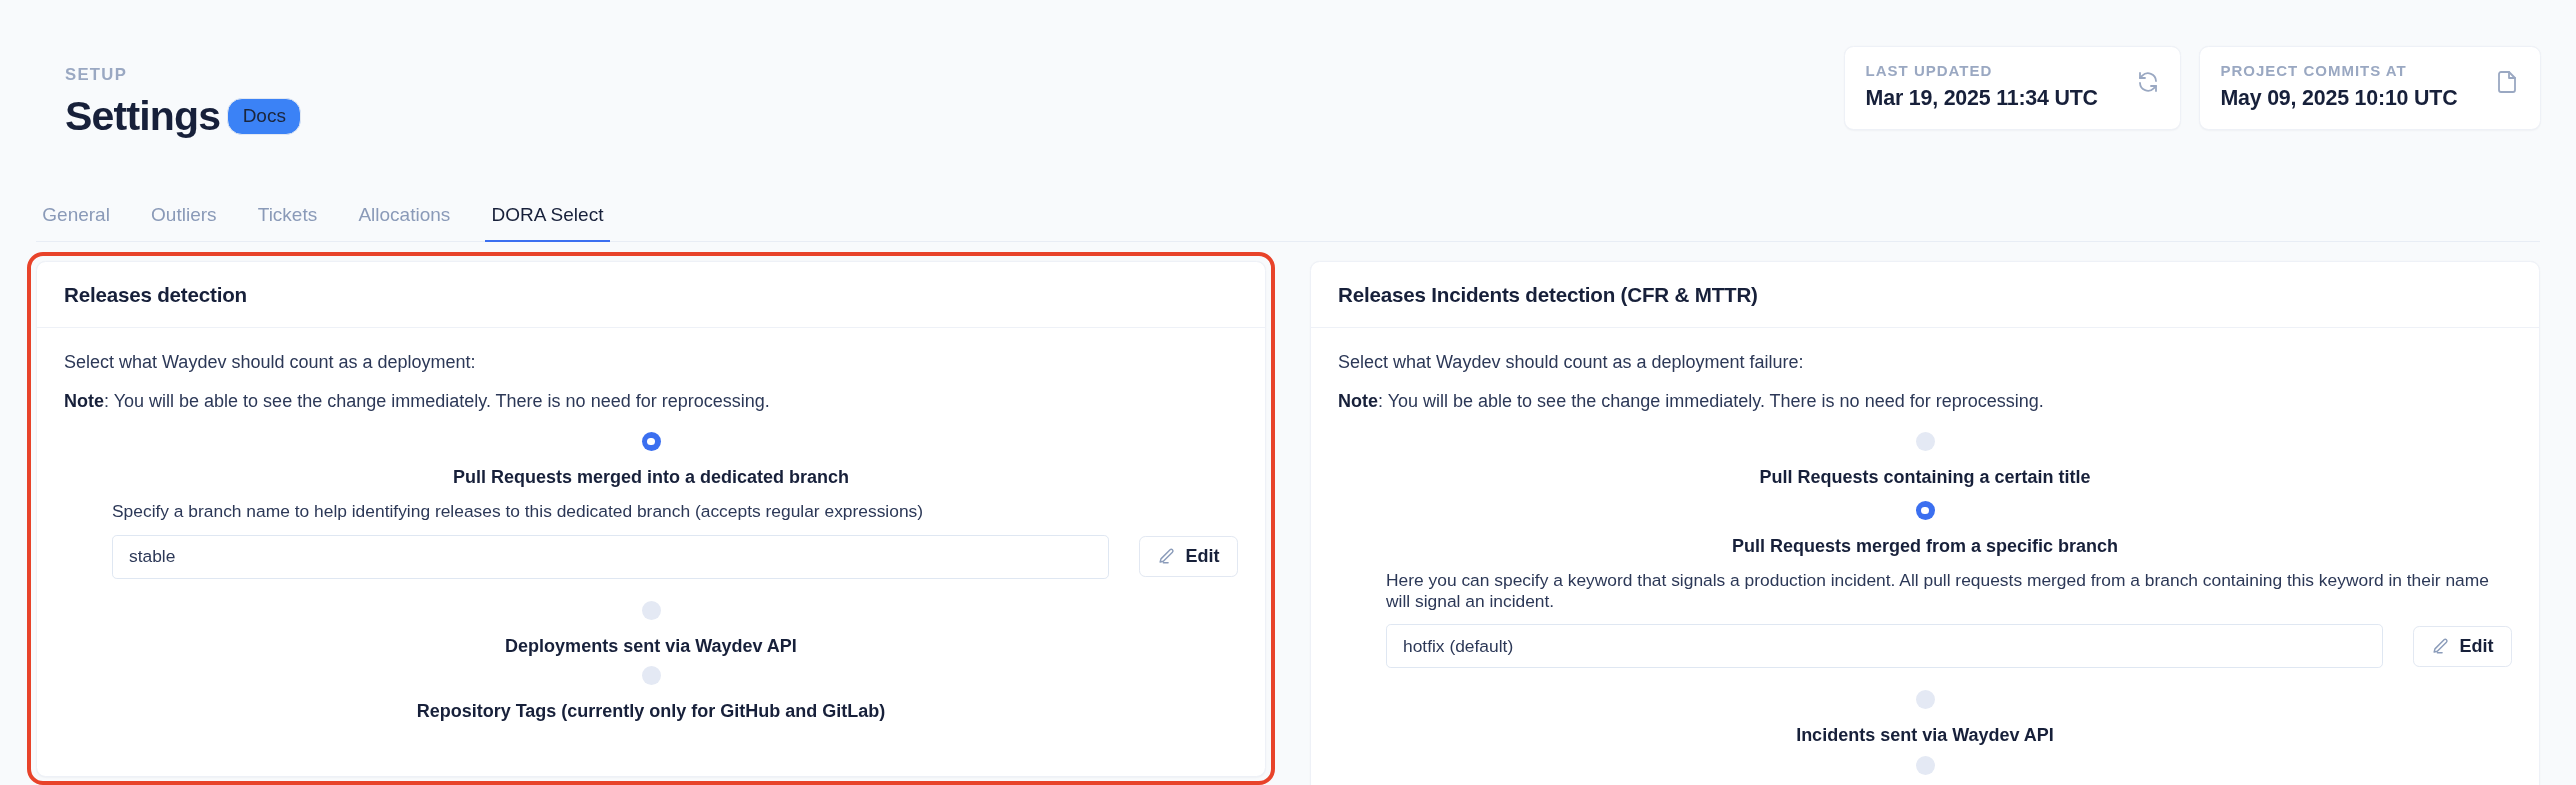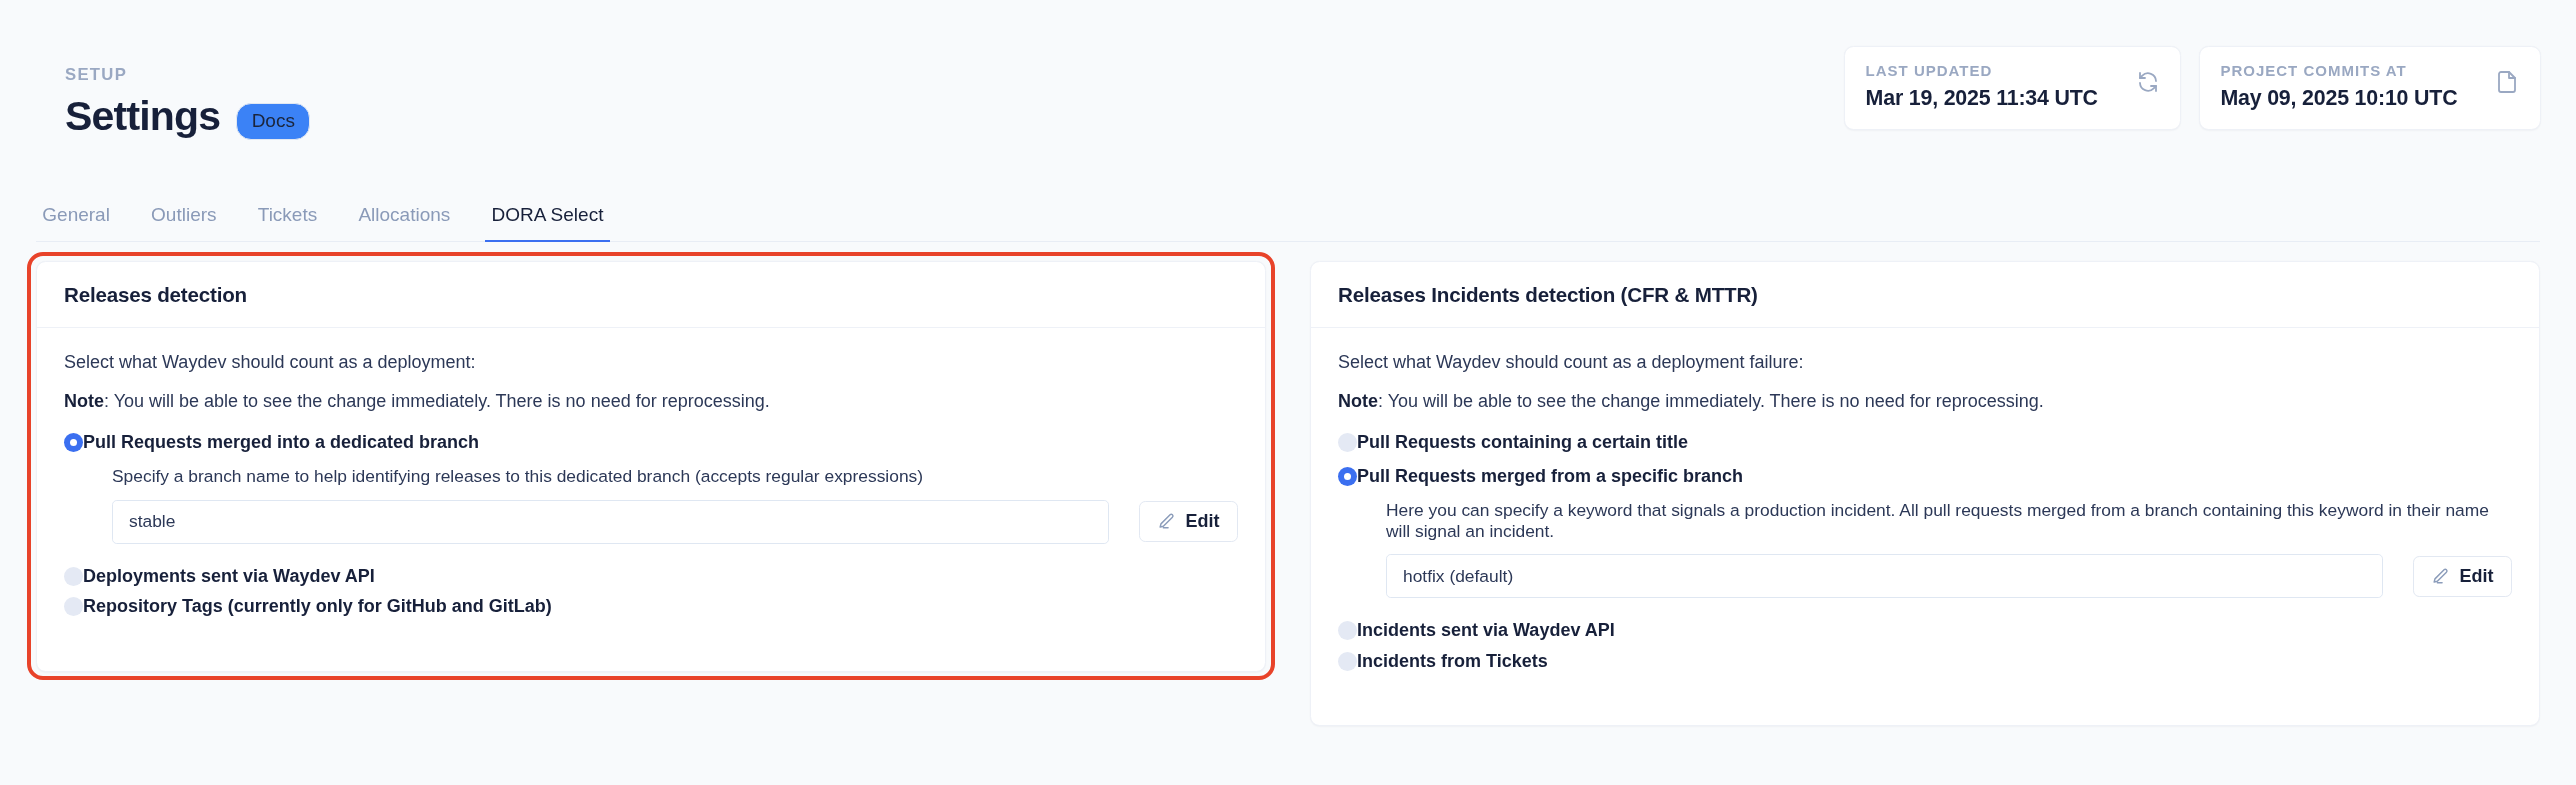--- a/index.html
+++ b/index.html
@@ -21,21 +21,21 @@
     left: 36px; top: 65px; margin-left: 29px;
   }
   .eyebrow {
     font-size: 16.7px;
     letter-spacing: 1.3px;
     font-weight: 700;
     color: #9aa8c2;
     text-transform: uppercase;
     margin-bottom: 8px;
   }
-  .title-row { display: flex; align-items: flex-end; gap: 16px; }
+  .title-row { display: flex; align-items: center; gap: 7px; }
   .page-title {
     font-size: 41px;
     font-weight: 700;
     letter-spacing: -0.8px;
     color: #17203a;
   }
   .docs-btn {
     border: 0.8px solid #e2e8f2;
     background: #3b82f6;
     border-radius: 15px;
@@ -158,22 +158,23 @@
   .note {
     font-size: 18px;
     color: #2c3857;
     margin-bottom: 20.6px;
   }
   .note b { font-weight: 700; color: #17203a; }
 
   .opt-row {
     display: flex;
     align-items: center;
-    gap: 0;
+    gap: 16px;
     margin-bottom: 12.7px;
+    flex-direction: column;
   }
   .radio {
     width: 19px; height: 19px;
     border-radius: 50%;
     background: #e4e9f4;
     flex: 0 0 auto;
     position: relative;
     cursor: pointer;
   }
   .radio.checked { background: #3b6ff0; }

